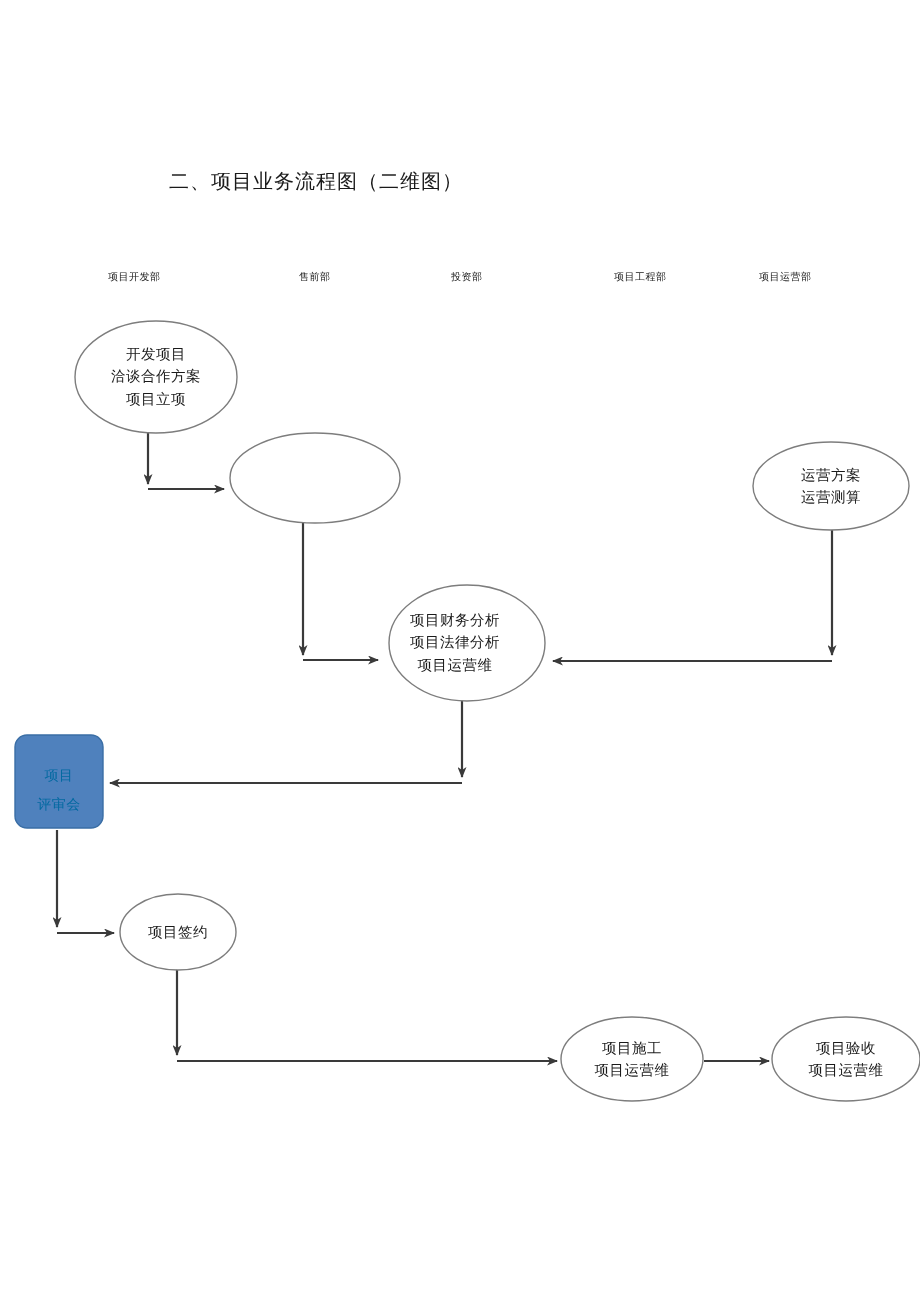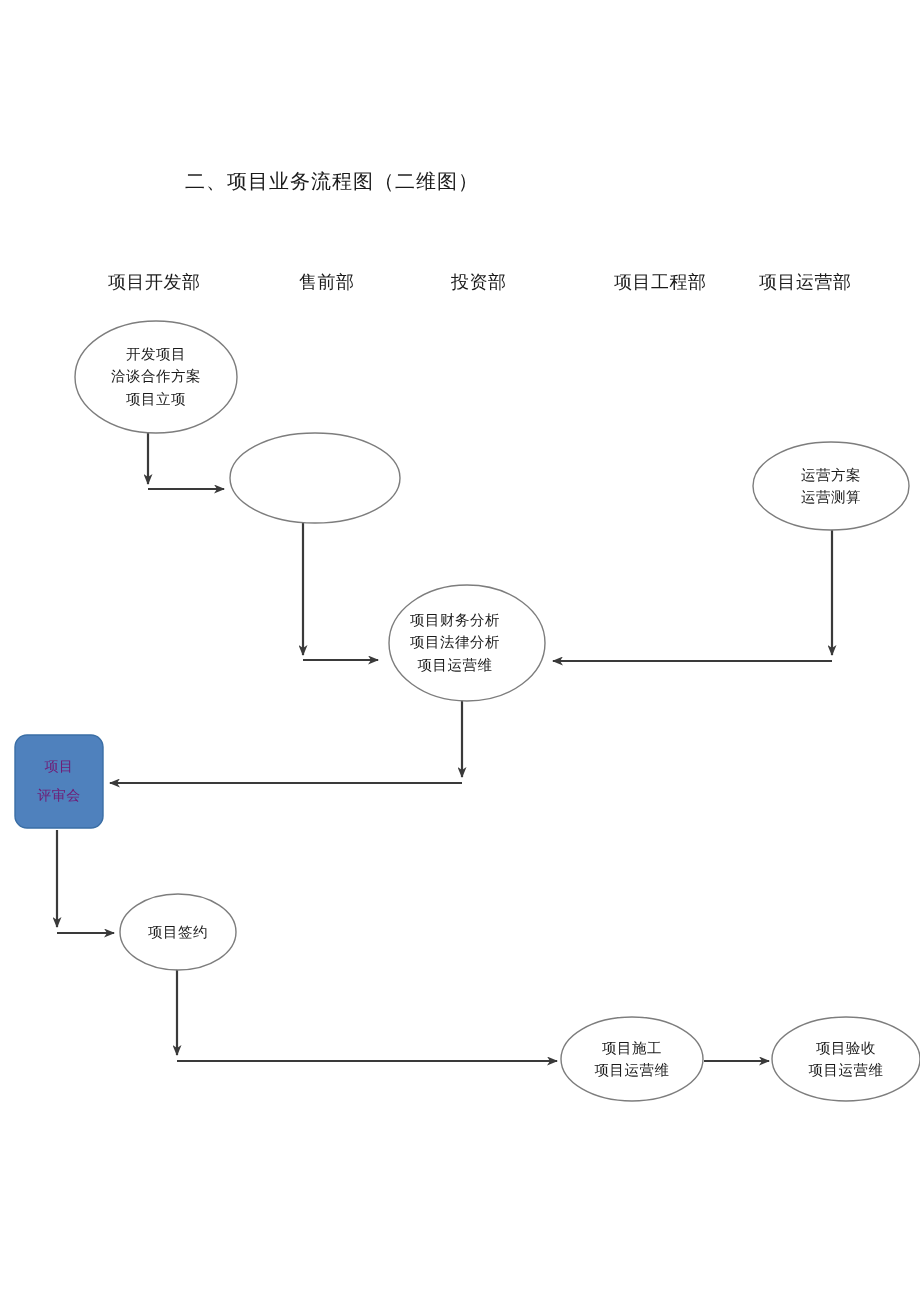--- a/index.html
+++ b/index.html
@@ -12,31 +12,31 @@
   }
   #page {
     position: relative;
     width: 920px;
     height: 1301px;
     background: #ffffff;
     overflow: hidden;
   }
   #doc-title {
     position: absolute;
-    left: 185px;
+    left: 169px;
     top: 168px;
     font-size: 20px;
     letter-spacing: 1px;
     color: #1a1a1a;
     white-space: nowrap;
   }
   .col-header {
     position: absolute;
     top: 270px;
-    font-size: 18px;
+    font-size: 10px;
     color: #1a1a1a;
     white-space: nowrap;
     letter-spacing: 0.5px;
   }
   #svg-layer {
     position: absolute;
     left: 0;
     top: 0;
     width: 920px;
     height: 1301px;
@@ -45,23 +45,24 @@
     position: absolute;
     text-align: center;
     font-size: 14.5px;
     line-height: 1.55;
     color: #1a1a1a;
     white-space: nowrap;
     letter-spacing: 0.5px;
     pointer-events: none;
   }
   .node-label.blue {
-    color: #701a75;
+    color: #0369a1;
     line-height: 2.05;
     font-size: 14px;
+    margin-top: 9px;
   }
 </style>
 </head>
 <body>
 
 <div id="page">
 
   <div id="doc-title">二、项目业务流程图（二维图）</div>
 
   <div class="col-header" style="left:108px">项目开发部</div>

